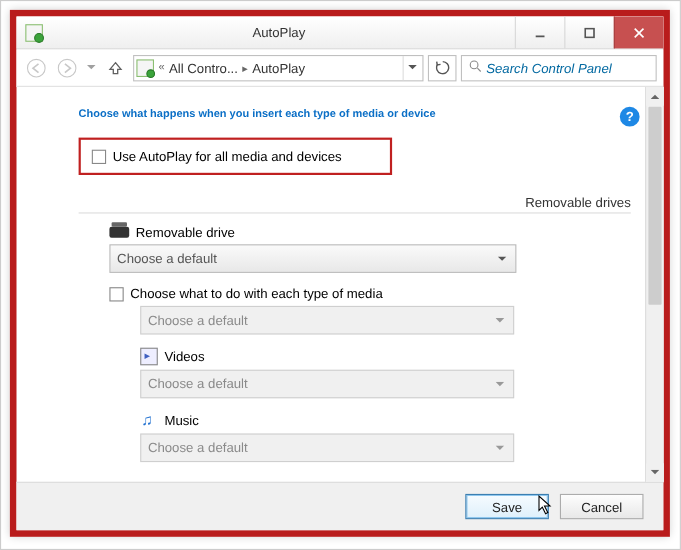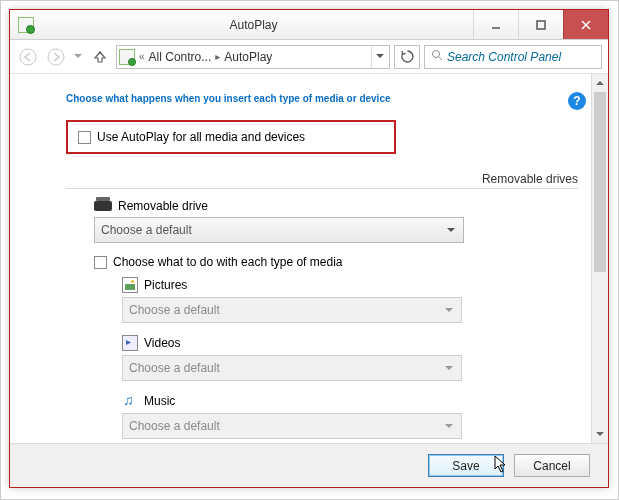--- a/index.html
+++ b/index.html
@@ -12,21 +12,21 @@
     height: 500px;
     overflow: hidden;
     position: relative;
     border: 1px solid #ccc;
   }
   .window {
     position: absolute;
     left: 8px; top: 8px;
     width: 600px;
     height: 479px;
-    border: 1px solid #b91c1c;
+    border: 6px solid #b91c1c;
     background: #fff;
     box-shadow: 0 0 8px rgba(0,0,0,0.2);
     display: flex;
     flex-direction: column;
   }
   
   .titlebar {
     height: 30px;
     background: linear-gradient(#fff, #efefef);
     display: flex;
@@ -131,21 +131,21 @@
     position:absolute;
     top:18px; right:22px;
     width:18px;height:18px;border-radius:50%;
     background:#1e88e5;color:#fff;
     display:flex;align-items:center;justify-content:center;
     font-weight:bold;font-size:12px;
   }
   .highlight-box {
     border:2px solid #c02020;
     padding:8px 10px;
-    width:330px;
+    width:285px;
     margin-bottom:18px;
     display:flex;align-items:center;gap:6px;
   }
   .chk {
     width:13px;height:13px;border:1px solid #888;background:#fff;
     flex-shrink:0;
   }
   .section-label {
     font-size:12px;color:#333;margin-bottom:2px;text-align:right;
   }
@@ -338,24 +338,20 @@
             </span>
         </div>
 
         <div class="drive-row">
           <div class="chk"></div>
           <span>Choose what to do with each type of media</span>
         </div>
       </div>
 
       <div class="sub2-indent">
-        <div class="media-row">
-          <div class="mico pic"></div>
-          <span>Pictures</span>
-        </div>
         <div class="dropdown disabled" style="width:340px;">
           <span>Choose a default</span>
           <span class="dd-arrow">
               <svg width="8" height="5">
                 <path d="M0 0 L4 4 L8 0" fill="#999"></path>
               </svg>
             </span>
         </div>
 
         <div class="media-row">

